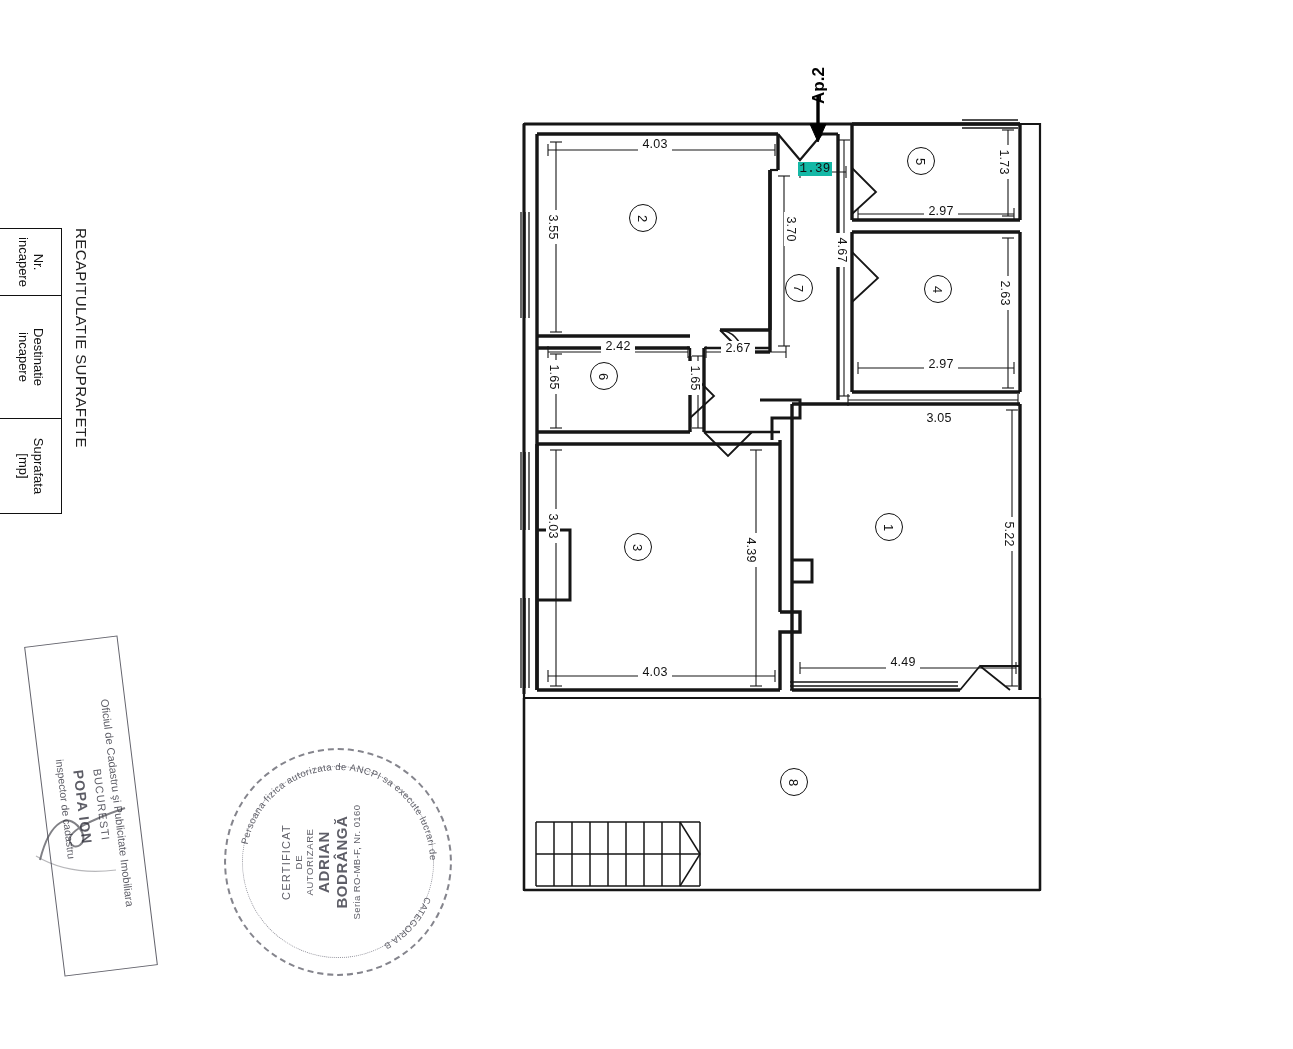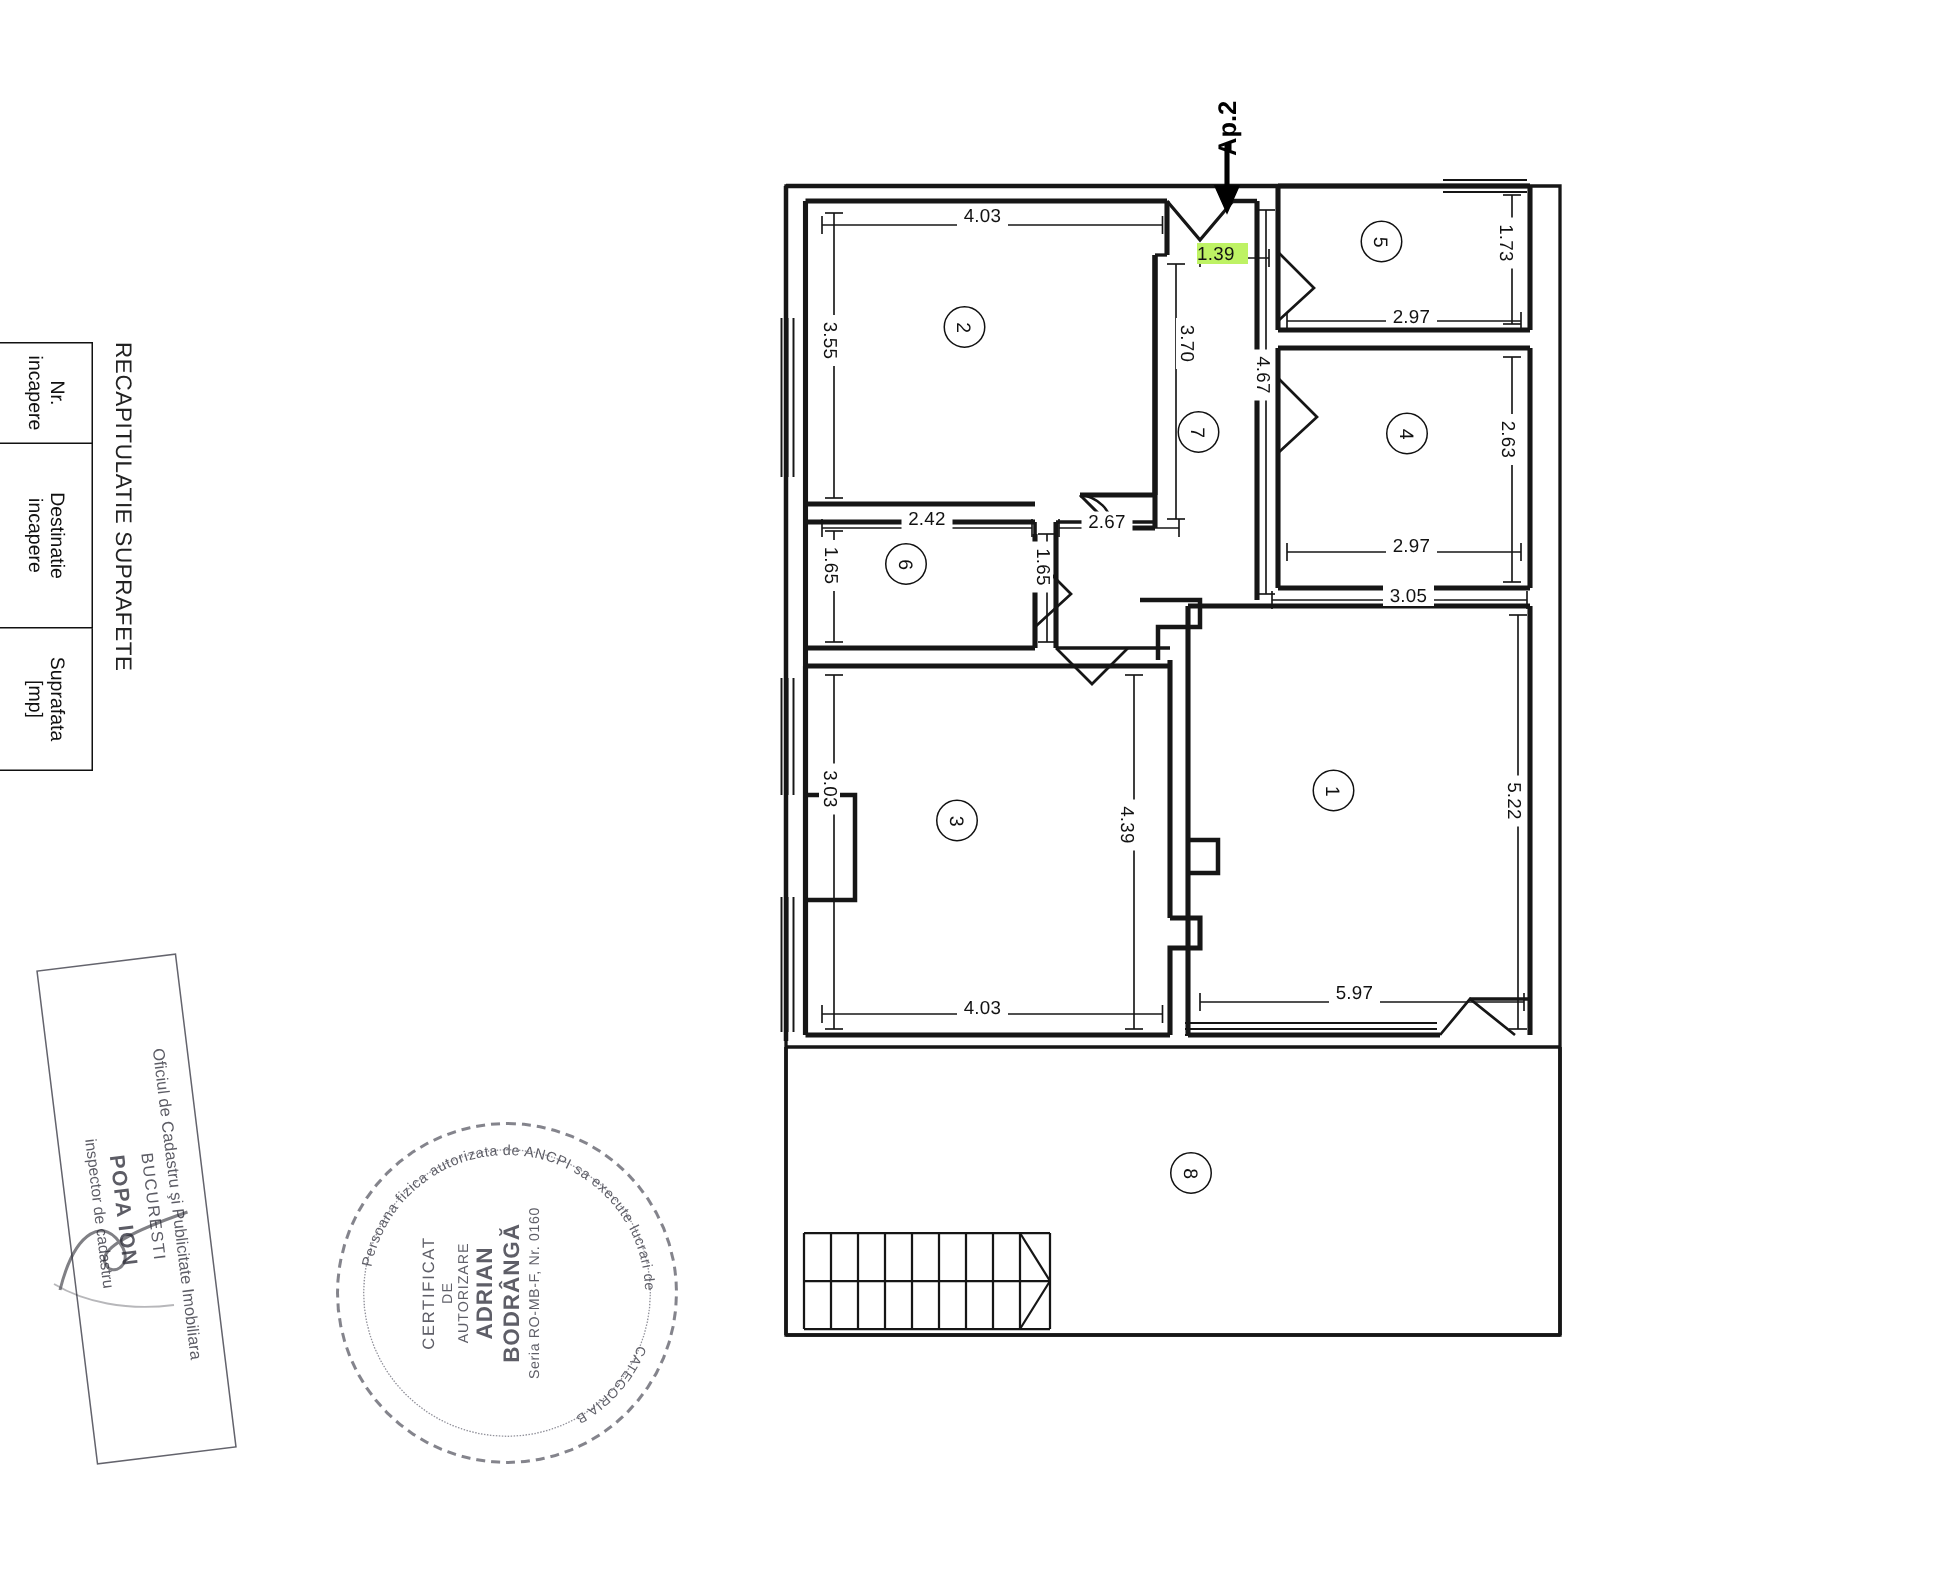--- a/index.html
+++ b/index.html
@@ -325,28 +325,28 @@
     <g stroke="#000" fill="#000">
       <path d="M818,96 L818,128" stroke-width="3.4" fill="none"></path>
       <path d="M810,124 L818,142 L826,124 Z"></path>
     </g>
   </svg>
 
   <div class="aplabel" style="left:797px;top:72px;width:44px;">Ap.2</div>
 
   <div id="dims">
       <div class="dim" style="left: 638px; top: 137px; width: 34px; text-align: center; background: rgb(255, 255, 255);">4.03</div>
-      <div class="dim" style="left: 798px; top: 162px; width: 34px; background: #bef264;">1.39</div>
+      <div class="dim" style="left: 798px; top: 162px; width: 34px; text-align: center; background: #14b8a6; font-family: Liberation Mono, monospace;">1.39</div>
       <div class="dim" style="left: 924px; top: 204px; width: 34px; text-align: center; background: rgb(255, 255, 255);">2.97</div>
       <div class="dim" style="left: 924px; top: 357px; width: 34px; text-align: center; background: rgb(255, 255, 255);">2.97</div>
-      <div class="dim" style="left: 922px; top: 390px; width: 34px; text-align: center; background: rgb(255, 255, 255);">3.05</div>
+      <div class="dim" style="left: 922px; top: 411px; width: 34px; text-align: center; background: rgb(255, 255, 255);">3.05</div>
       <div class="dim" style="left: 601px; top: 339px; width: 34px; text-align: center; background: rgb(255, 255, 255);">2.42</div>
       <div class="dim" style="left: 721px; top: 341px; width: 34px; text-align: center; background: rgb(255, 255, 255);">2.67</div>
       <div class="dim" style="left: 638px; top: 665px; width: 34px; text-align: center; background: rgb(255, 255, 255);">4.03</div>
-      <div class="dim" style="left: 886px; top: 655px; width: 34px; text-align: center; background: rgb(255, 255, 255);">5.97</div>
+      <div class="dim" style="left: 886px; top: 655px; width: 34px; text-align: center; background: rgb(255, 255, 255);">4.49</div>
       <div class="dim v" style="left: 536px; top: 220px; width: 34px; text-align: center; background: rgb(255, 255, 255);">3.55</div>
       <div class="dim v" style="left: 774px; top: 222px; width: 34px; text-align: center; background: rgb(255, 255, 255);">3.70</div>
       <div class="dim v" style="left: 825px; top: 243px; width: 34px; text-align: center; background: rgb(255, 255, 255);">4.67</div>
       <div class="dim v" style="left: 987px; top: 155px; width: 34px; text-align: center; background: rgb(255, 255, 255);">1.73</div>
       <div class="dim v" style="left: 988px; top: 286px; width: 34px; text-align: center; background: rgb(255, 255, 255);">2.63</div>
       <div class="dim v" style="left: 537px; top: 370px; width: 34px; text-align: center; background: rgb(255, 255, 255);">1.65</div>
       <div class="dim v" style="left: 678px; top: 371px; width: 34px; text-align: center; background: rgb(255, 255, 255);">1.65</div>
       <div class="dim v" style="left: 536px; top: 519px; width: 34px; text-align: center; background: rgb(255, 255, 255);">3.03</div>
       <div class="dim v" style="left: 734px; top: 543px; width: 34px; text-align: center; background: rgb(255, 255, 255);">4.39</div>
       <div class="dim v" style="left: 992px; top: 527px; width: 34px; text-align: center; background: rgb(255, 255, 255);">5.22</div>

